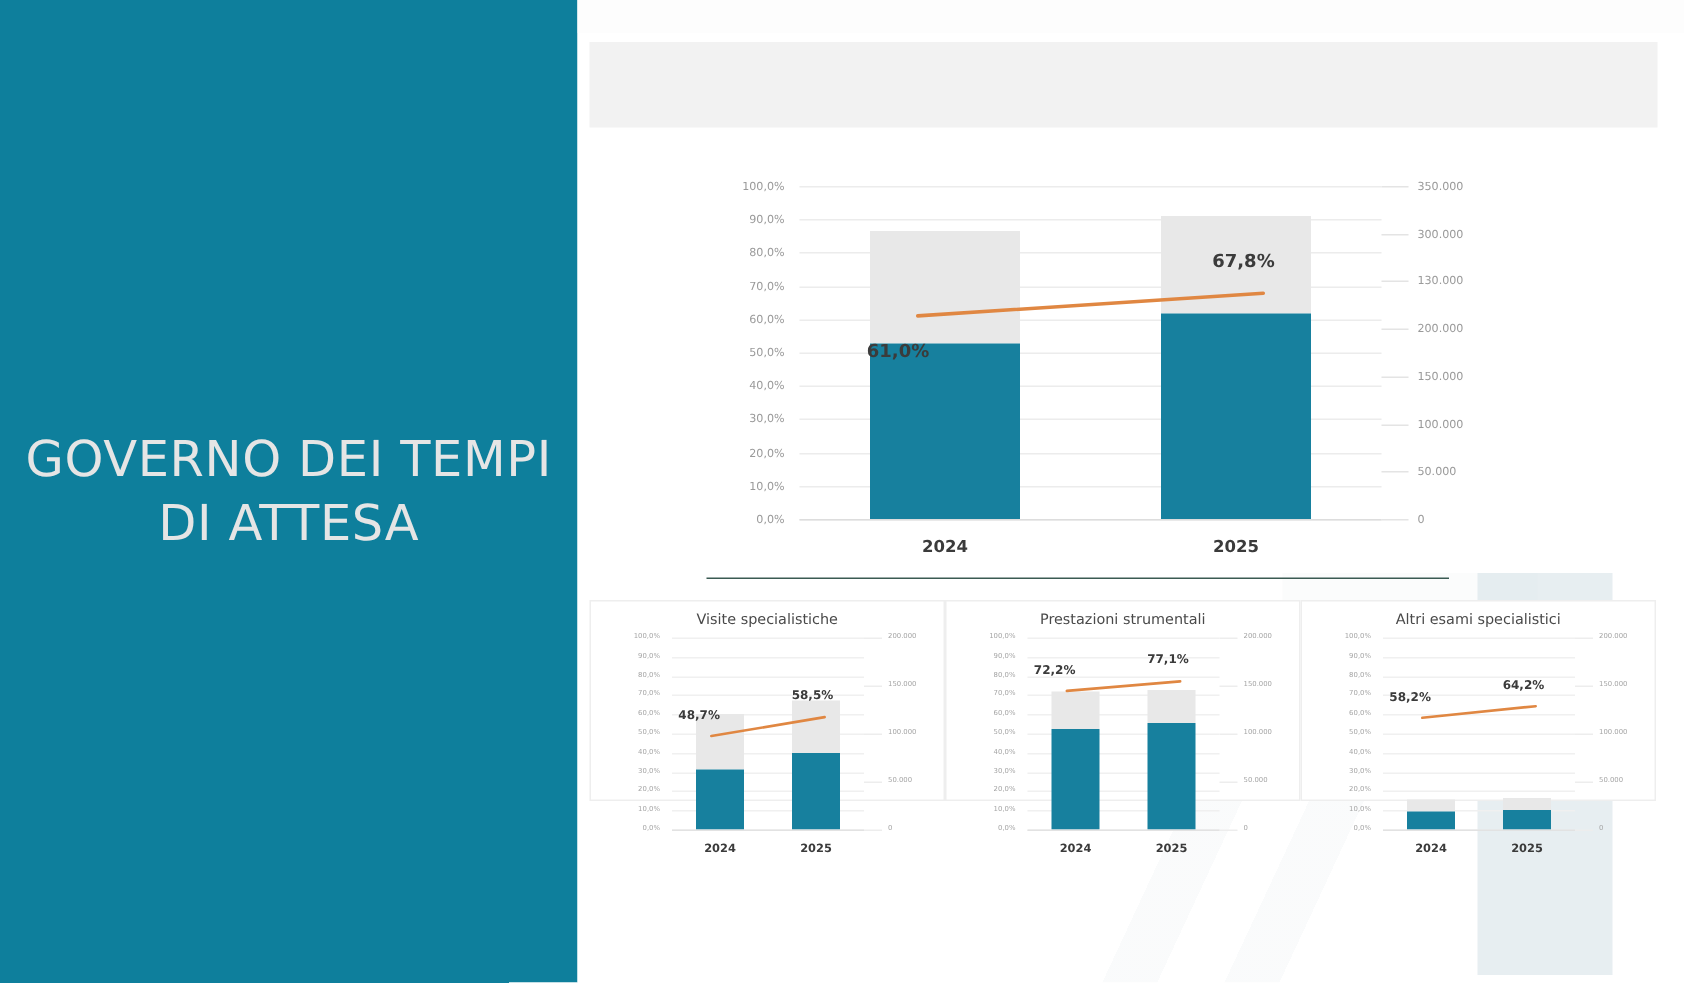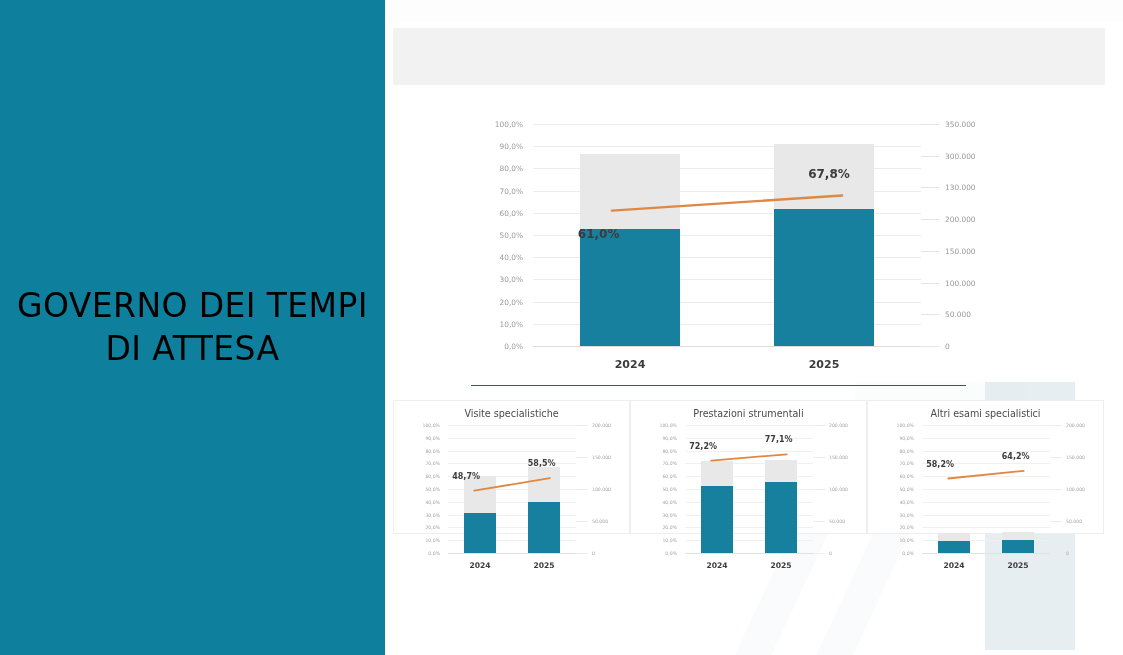--- a/index.html
+++ b/index.html
@@ -9,21 +9,21 @@
     background:#ffffff;overflow:hidden;position:relative;
   }
   .slide{position:absolute;inset:0;background:#ffffff;}
 
   
   .left-panel{
     position:absolute;left:0;top:0;width:385px;height:655px;
     background:#0e7f9c;display:flex;align-items:center;justify-content:center;
   }
   .left-title{
-    color:#000000;font-size:33px;line-height:1.28;text-align:center;
+    color:#e5e5e5;font-size:33px;line-height:1.28;text-align:center;
     font-weight:400;letter-spacing:.4px;padding:0 14px;
   }
 
   
   .right-area{
     position:absolute;left:385px;top:0;width:738px;height:655px;
     background:#ffffff;overflow:hidden;
   }
   .wm{position:absolute;opacity:.055;pointer-events:none;}
   .wm1{left:300px;top:430px;width:300px;height:230px;

